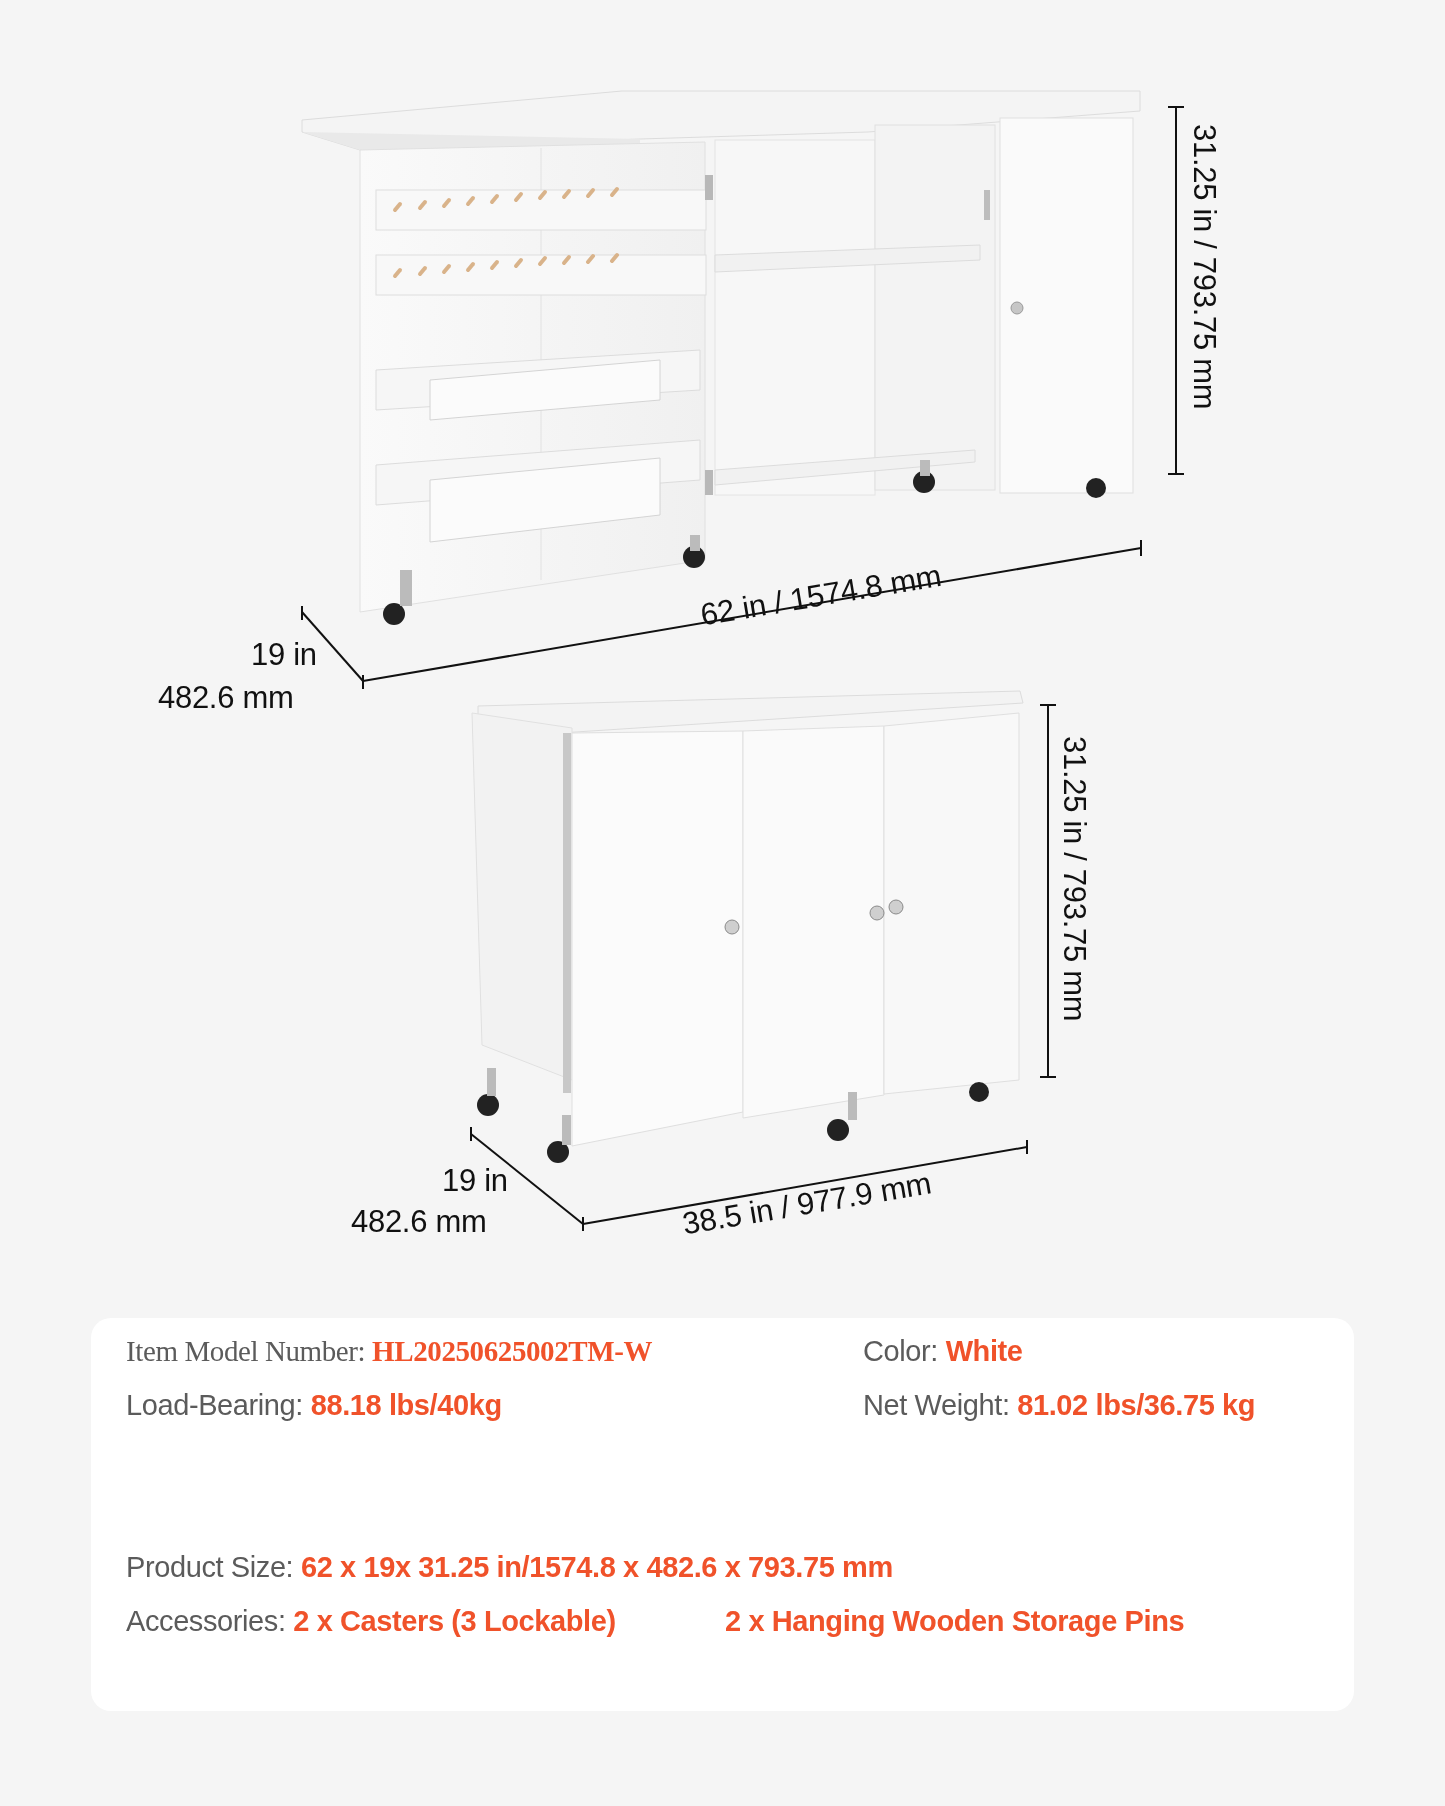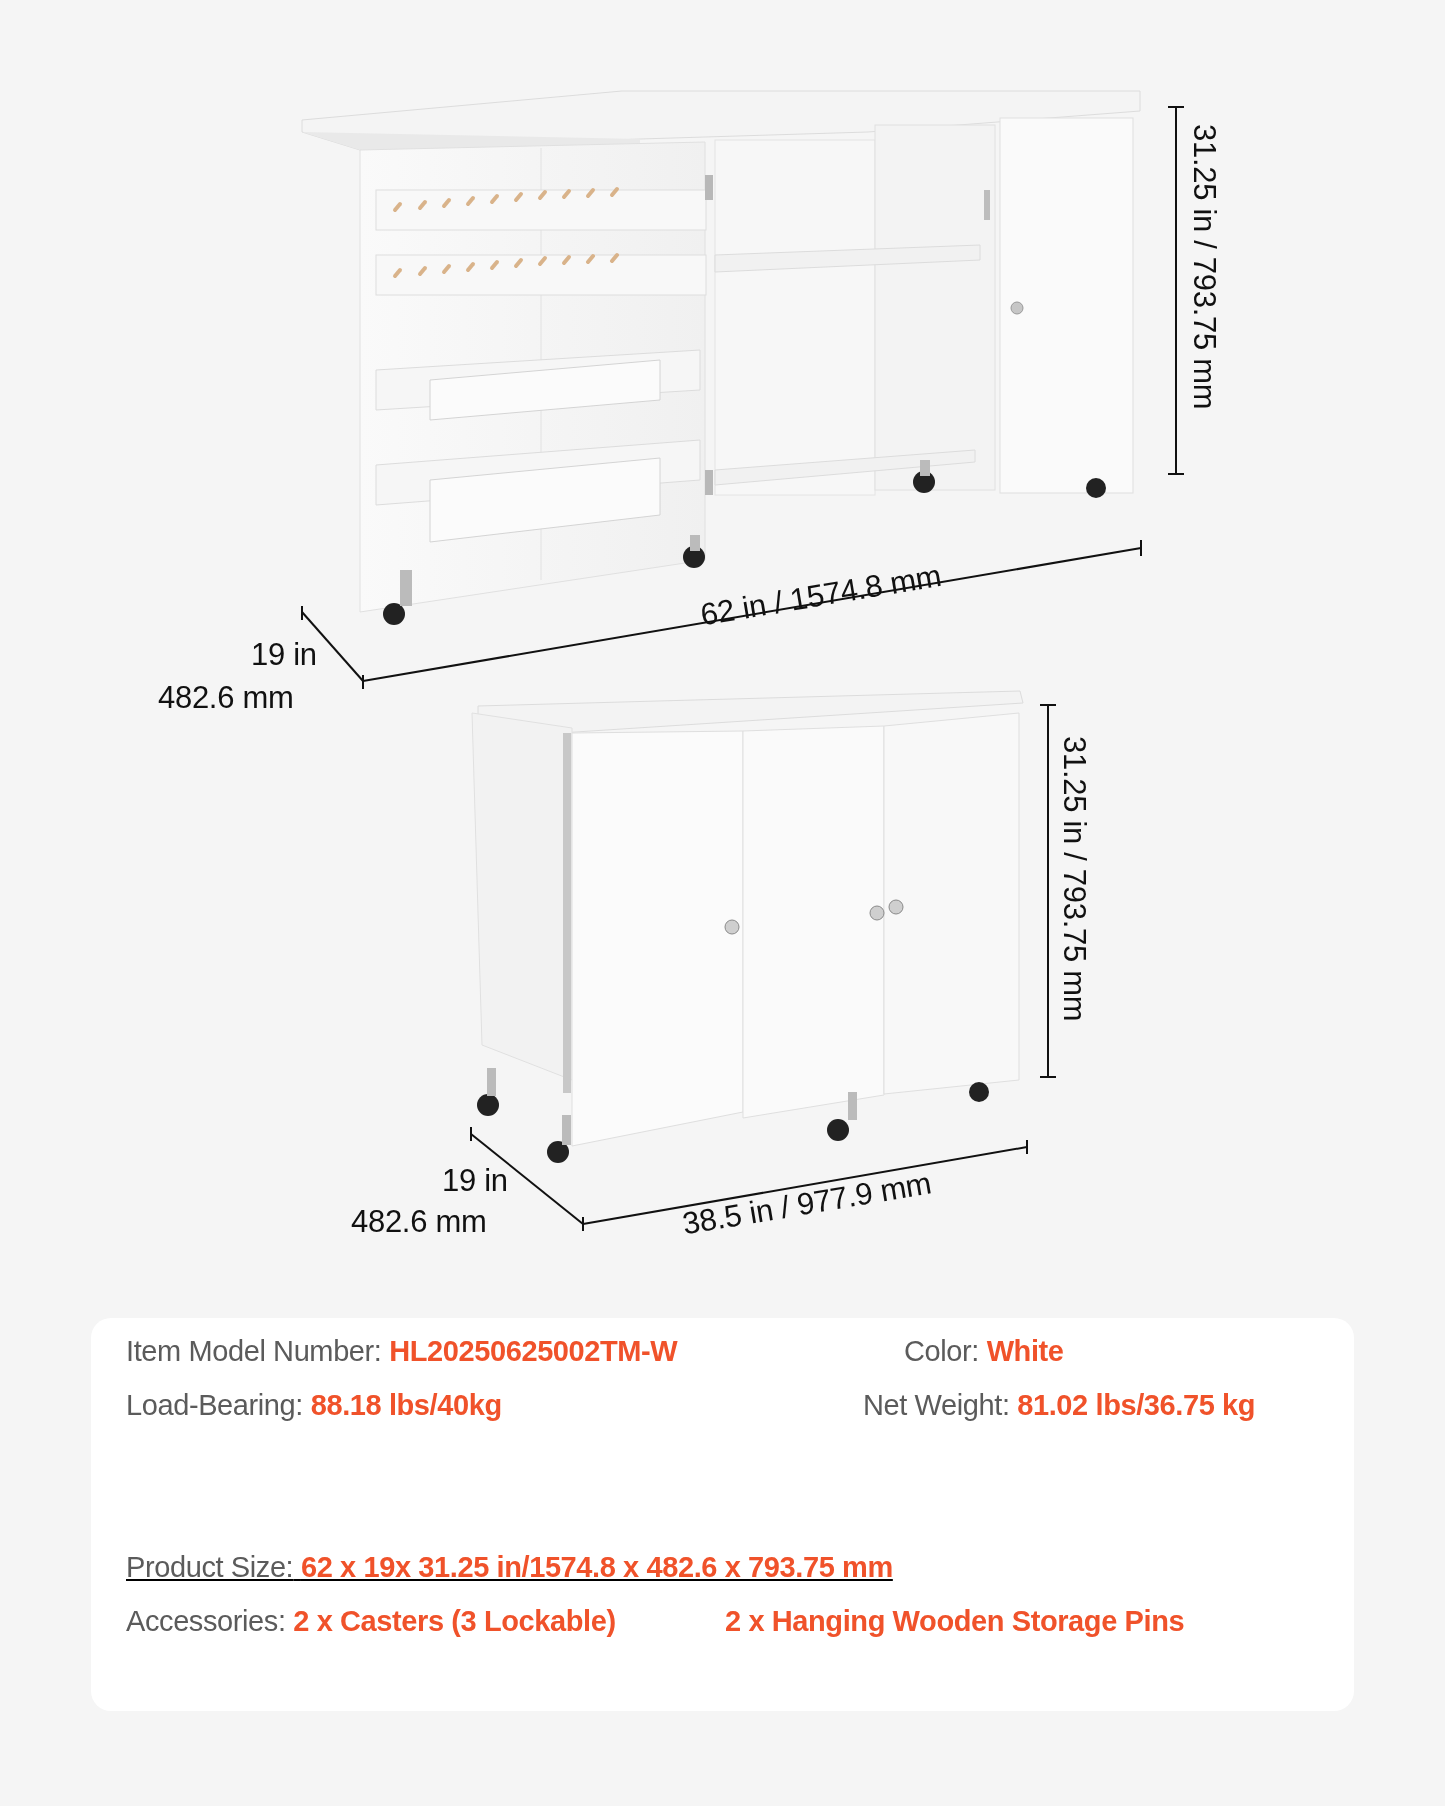--- a/index.html
+++ b/index.html
@@ -146,41 +146,41 @@
 <div class="dim-label" style="left:698px; top:598px; transform: rotate(-9.5deg); transform-origin:left top;">62 in / 1574.8 mm</div>
 <div class="dim-label" style="left:251px; top:637px;">19 in</div>
 <div class="dim-label" style="left:158px; top:680px;">482.6 mm</div>
 
 <div class="dim-vert" style="left:1092px; top:736px;">31.25 in / 793.75 mm</div>
 <div class="dim-label" style="left:680px; top:1207px; transform: rotate(-9.5deg); transform-origin:left top;">38.5 in / 977.9 mm</div>
 <div class="dim-label" style="left:442px; top:1163px;">19 in</div>
 <div class="dim-label" style="left:351px; top:1204px;">482.6 mm</div>
 
 <div class="spec-card">
-  <div class="row" style="left:35px; top:17px;">
+  <div class="row" style="left:35px; top:17px;font-family:Liberation Serif, serif;">
     <span class="lbl">Item Model Number:</span>
     <span class="val">HL20250625002TM-W</span>
   </div>
-  <div class="row" style="left:772px; top:17px;margin-left:41px;">
+  <div class="row" style="left:772px; top:17px;">
     <span class="lbl">Color:</span>
     <span class="val">White</span>
   </div>
 
   <div class="row" style="left:35px; top:71px;">
     <span class="lbl">Load-Bearing:</span>
     <span class="val">88.18 lbs/40kg</span>
   </div>
   <div class="row" style="left:772px; top:71px;">
     <span class="lbl">Net Weight:</span>
     <span class="val">81.02 lbs/36.75 kg</span>
   </div>
 
 
 
-  <div class="row" style="left:35px; top:233px;text-decoration:underline;">
+  <div class="row" style="left:35px; top:233px;">
     <span class="lbl">Product Size:</span>
     <span class="val">62 x 19x 31.25 in/1574.8 x 482.6 x 793.75 mm</span>
   </div>
 
   <div class="row" style="left:35px; top:287px;">
     <span class="lbl">Accessories:</span>
     <span class="val">2 x Casters (3 Lockable)</span>
   </div>
   <div class="row" style="left:634px; top:287px;">
     <span class="val">2 x Hanging Wooden Storage Pins</span>

